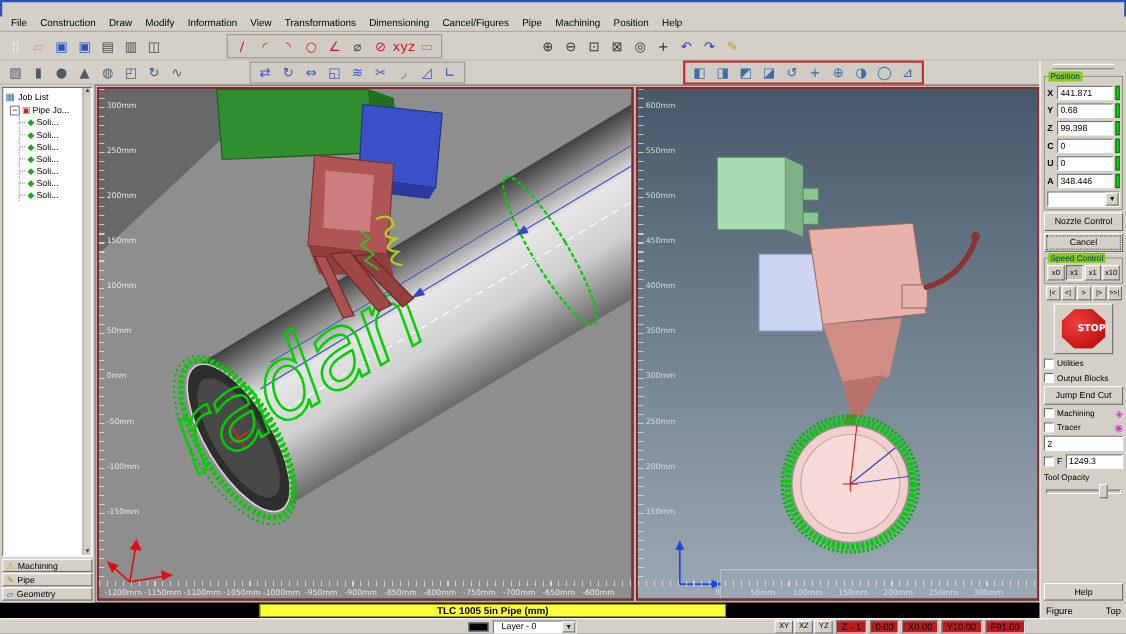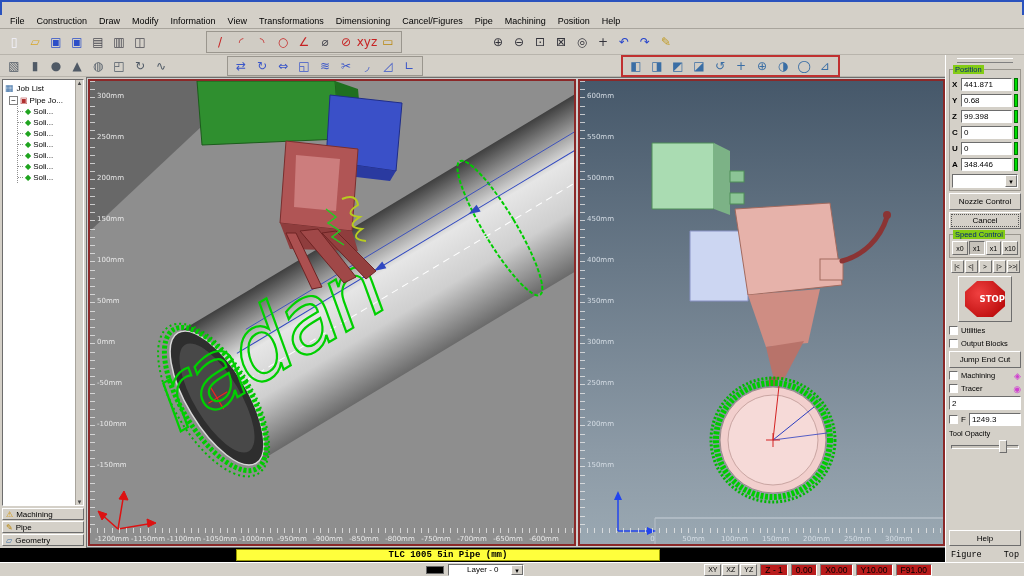--- a/index.html
+++ b/index.html
@@ -84,29 +84,29 @@
 .mini-icon{margin-left:auto;color:#d040d0;font-size:9px;}
 .step-input{height:14px;width:100%;font-size:8px;padding-left:2px;font-family:inherit;}
 .f-row{display:flex;align-items:center;gap:3px;font-size:8px;height:15px;}
 .f-val{flex:1;height:13px;font-size:8px;line-height:11px;padding-left:2px;}
 .opacity-label{font-size:7.5px;}
 .slider{position:relative;height:13px;margin:0 2px;}
 .slider-track{position:absolute;left:0;right:0;top:5px;height:4px;border:1px solid;border-color:#6d6d6d #fff #fff #6d6d6d;background:#c8c4bc;}
 .slider-thumb{position:absolute;left:48px;top:0;width:8px;height:13px;}
 .help-btn{height:16px;font-size:8px;width:100%;margin-top:auto;}
 
-.status-strip{position:absolute;left:0;top:548px;width:1024px;height:14px;display:flex;font-family:Liberation Mono, monospace;}
+.status-strip{position:absolute;left:0;top:548px;width:1024px;height:14px;display:flex;}
 .status-black{position:relative;width:945px;background:#000;}
 .status-msg{position:absolute;left:236px;top:1px;width:424px;height:12px;background:#ffff3c;border:1px solid #9a9a00;color:#000;font-size:9px;font-weight:bold;text-align:center;line-height:10px;}
 .status-right{width:79px;background:#d4d0c8;display:flex;justify-content:space-between;align-items:center;padding:0 5px;font-size:8.5px;border-left:1px solid #fff;}
 
 .bottom-bar{position:absolute;left:0;top:562px;width:1024px;height:14px;background:#d4d0c8;border-top:1px solid #fff;display:flex;align-items:center;font-size:8.5px;}
 .bb-spacer{width:426px;flex:none;}
 .layer-swatch{width:18px;height:8px;background:#000;border:1px solid #666;flex:none;}
-.layer-combo{height:12px;display:flex;align-items:center;margin-left:4px;width:76px;padding-left:18px;font-size:8px;}
+.layer-combo{height:12px;display:flex;align-items:center;margin-left:4px;width:76px;padding-left:7px;font-size:8px;}
 .layer-combo .combo-arrow{margin-left:auto;height:10px;line-height:9px;}
 .bb-flex{flex:1;}
 .plane-btns{display:flex;gap:1px;}
 .plane-btn{width:17px;height:12px;font-size:7px;padding:0;}
 .bb-cell{border:1px solid;border-color:#808080 #fff #fff #808080;padding:0 4px;height:12px;line-height:10px;margin-left:3px;background:#b91c1c;white-space:nowrap;}
 .bb-end{width:92px;flex:none;}
 </style>
 </head>
 <body>
 

